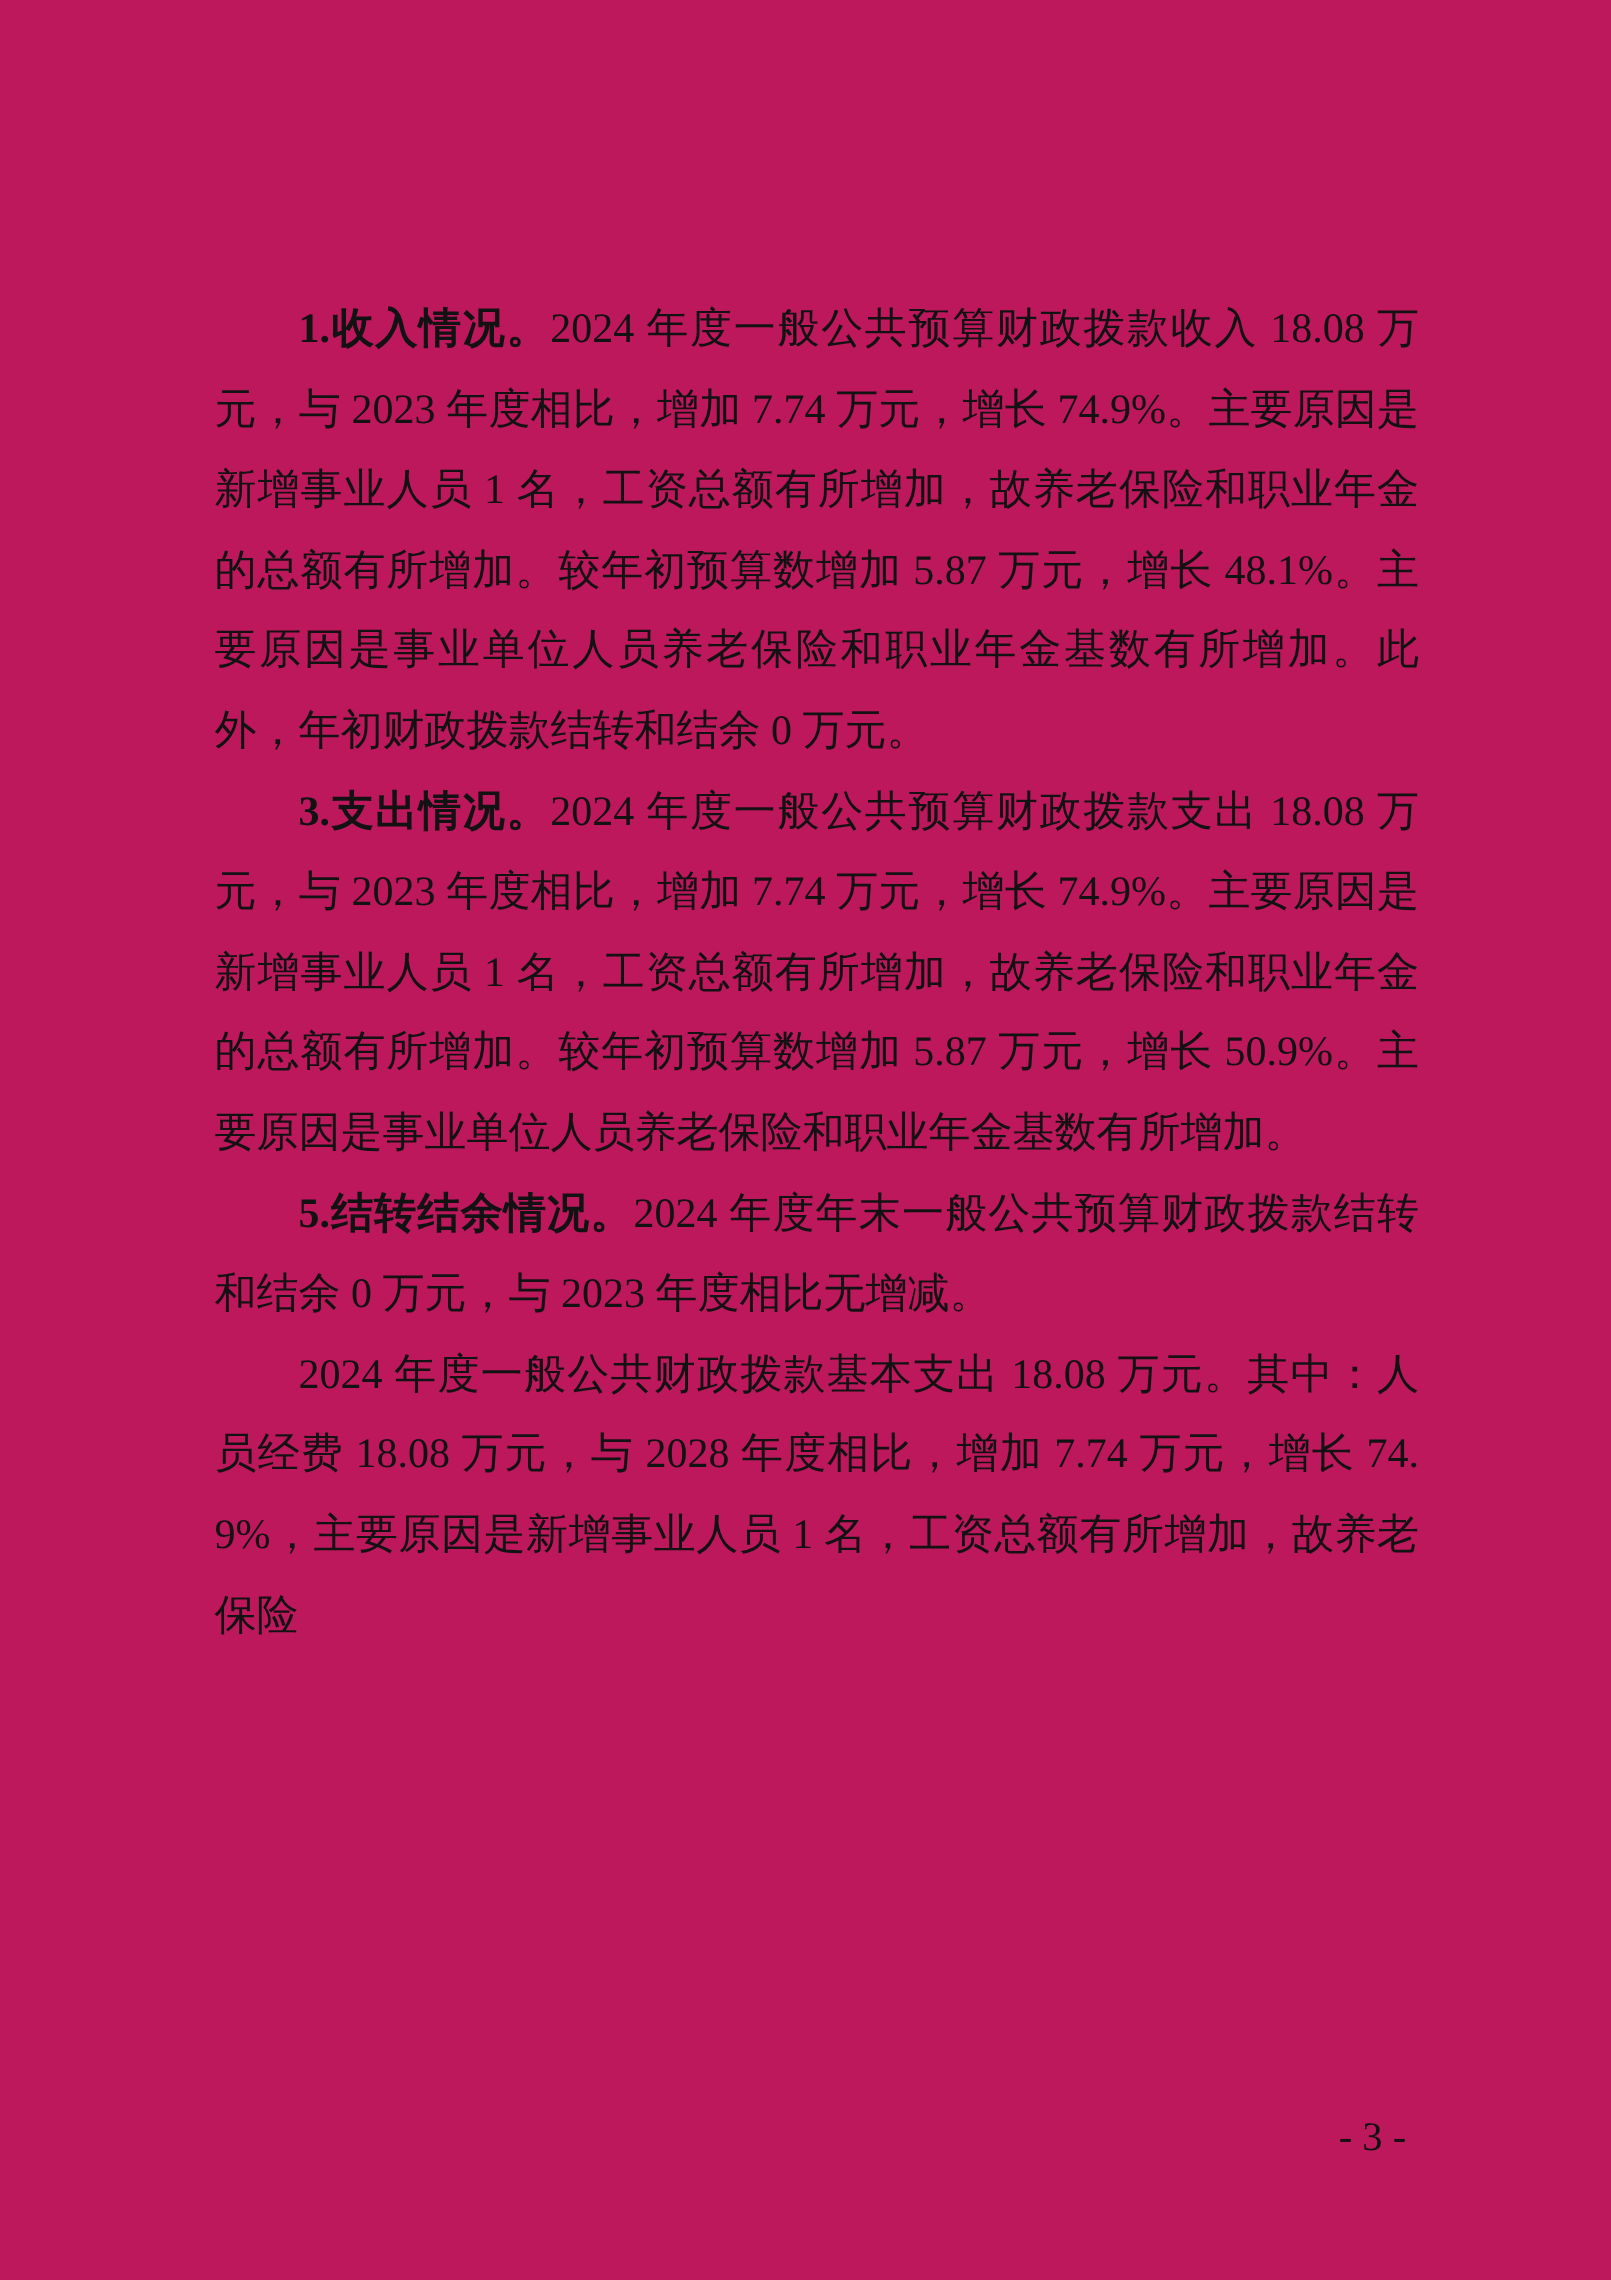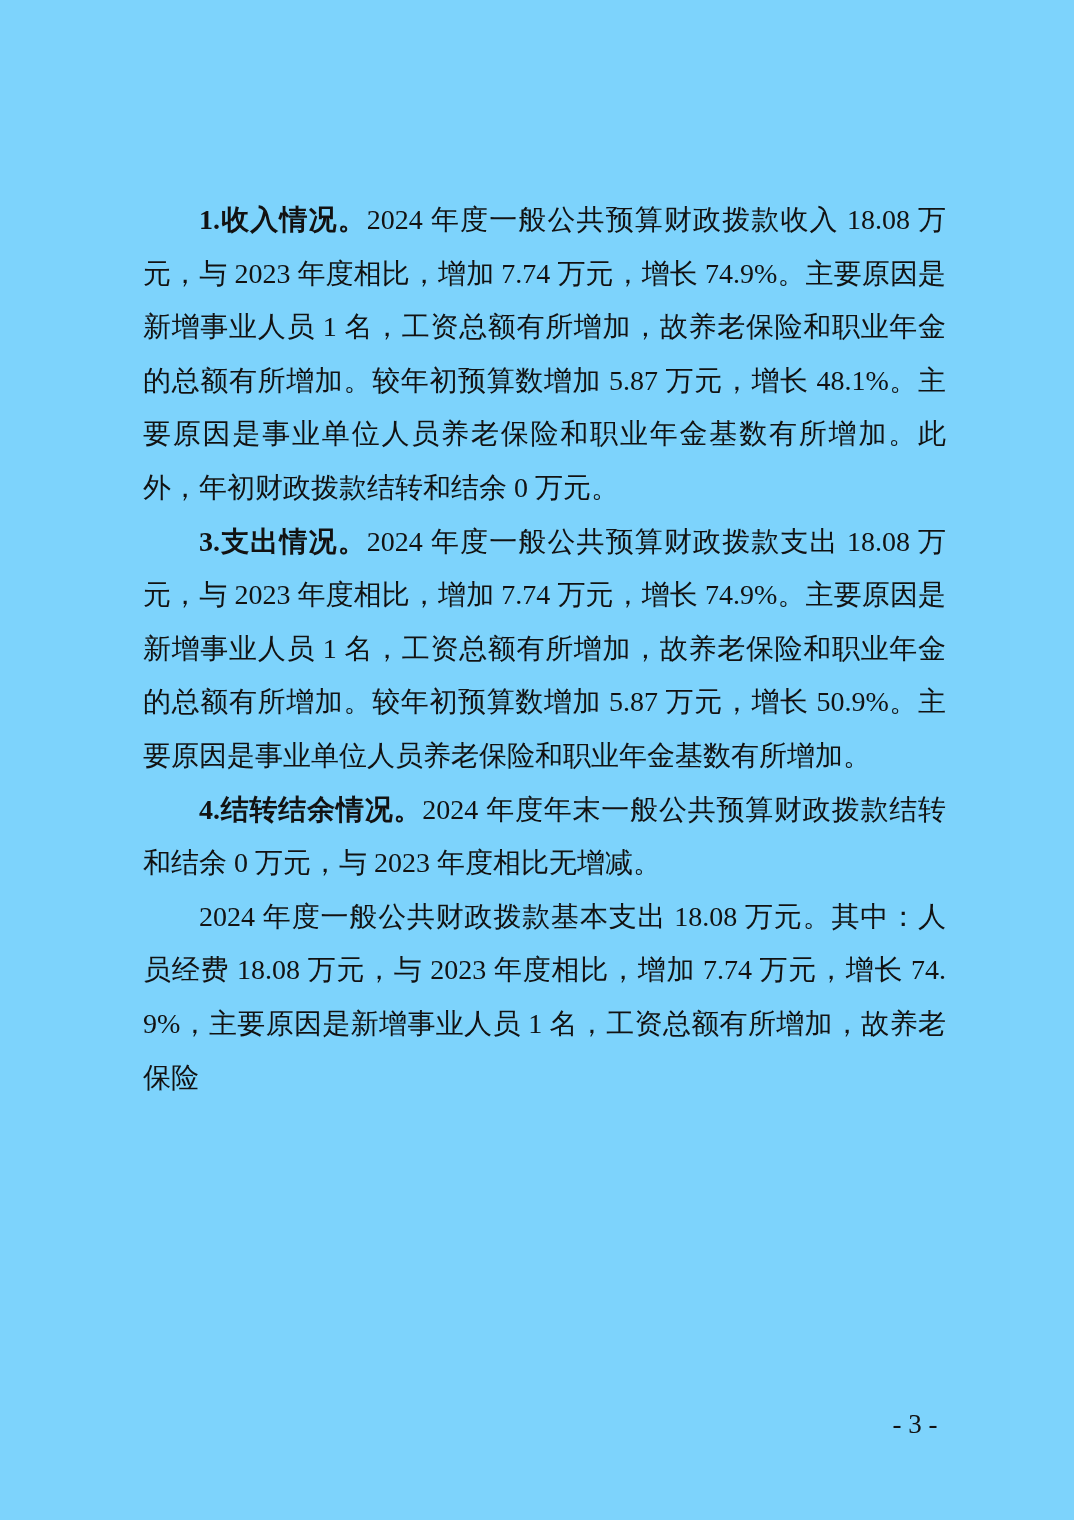--- a/index.html
+++ b/index.html
@@ -14,21 +14,21 @@
     overflow: hidden;
     font-family: "Liberation Serif", "DejaVu Serif", serif;
     color: #121212;
   }
   .page {
     position: absolute;
     left: 0;
     top: 0;
     width: 1074px;
     height: 1520px;
-    background: #7dd3fc;
+    background: #be185d;
   }
   .content {
     position: absolute;
     left: 143px;
     top: 193px;
     width: 803px;
   }
   .para {
     margin: 0;
     padding: 0;
@@ -61,22 +61,22 @@
 </head>
 <body>
 
 <div class="page">
   <main class="content">
 
     <p class="para"><b class="lead">1.收入情况。</b><span>2024 年度一般公共预算财政拨款收入 18.08 万元，与 2023 年度相比，增加 7.74 万元，增长 74.9%。主要原因是新增事业人员 1 名，工资总额有所增加，故养老保险和职业年金的总额有所增加。较年初预算数增加 5.87 万元，增长 48.1%。主要原因是事业单位人员养老保险和职业年金基数有所增加。此外，年初财政拨款结转和结余 0 万元。</span></p>
 
     <p class="para"><b class="lead">3.支出情况。</b><span>2024 年度一般公共预算财政拨款支出 18.08 万元，与 2023 年度相比，增加 7.74 万元，增长 74.9%。主要原因是新增事业人员 1 名，工资总额有所增加，故养老保险和职业年金的总额有所增加。较年初预算数增加 5.87 万元，增长 50.9%。主要原因是事业单位人员养老保险和职业年金基数有所增加。</span></p>
 
-    <p class="para"><b class="lead">4.结转结余情况。</b><span>2024 年度年末一般公共预算财政拨款结转和结余 0 万元，与 2023 年度相比无增减。</span></p>
+    <p class="para"><b class="lead">5.结转结余情况。</b><span>2024 年度年末一般公共预算财政拨款结转和结余 0 万元，与 2023 年度相比无增减。</span></p>
 
 
 
-    <p class="para"><span>2024 年度一般公共财政拨款基本支出 18.08 万元。其中：人员经费 18.08 万元，与 2023 年度相比，增加 7.74 万元，增长 74.9%，主要原因是新增事业人员 1 名，工资总额有所增加，故养老保险</span></p>
+    <p class="para"><span>2024 年度一般公共财政拨款基本支出 18.08 万元。其中：人员经费 18.08 万元，与 2028 年度相比，增加 7.74 万元，增长 74.9%，主要原因是新增事业人员 1 名，工资总额有所增加，故养老保险</span></p>
 
   </main>
 
   <div class="page-number">- 3 -</div>
 </div>
 
 </body></html>

